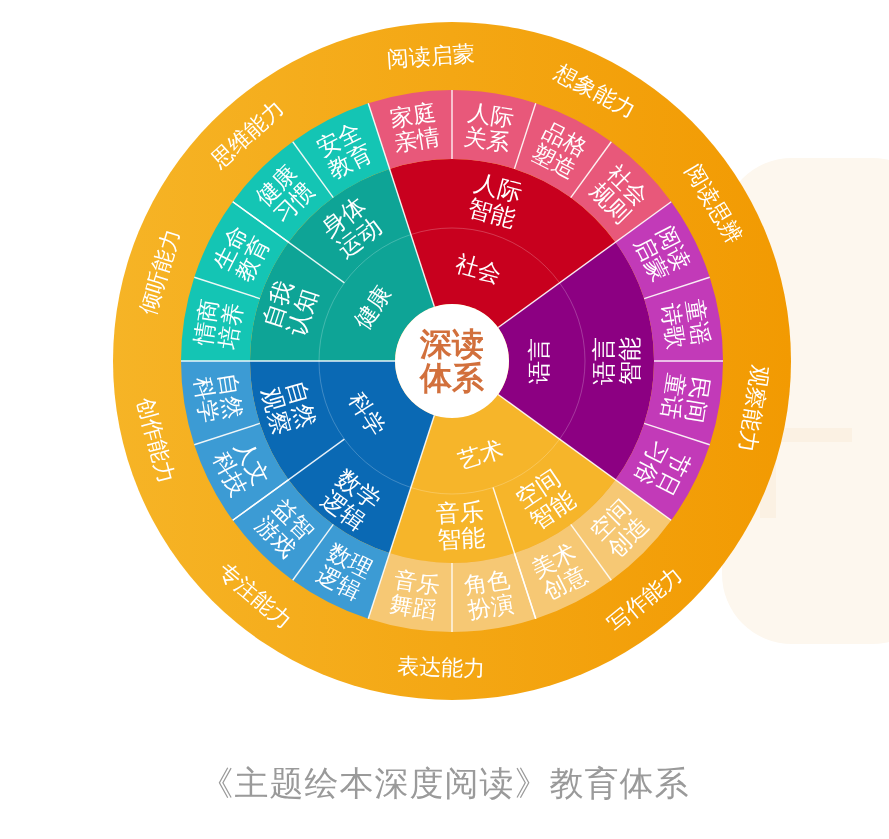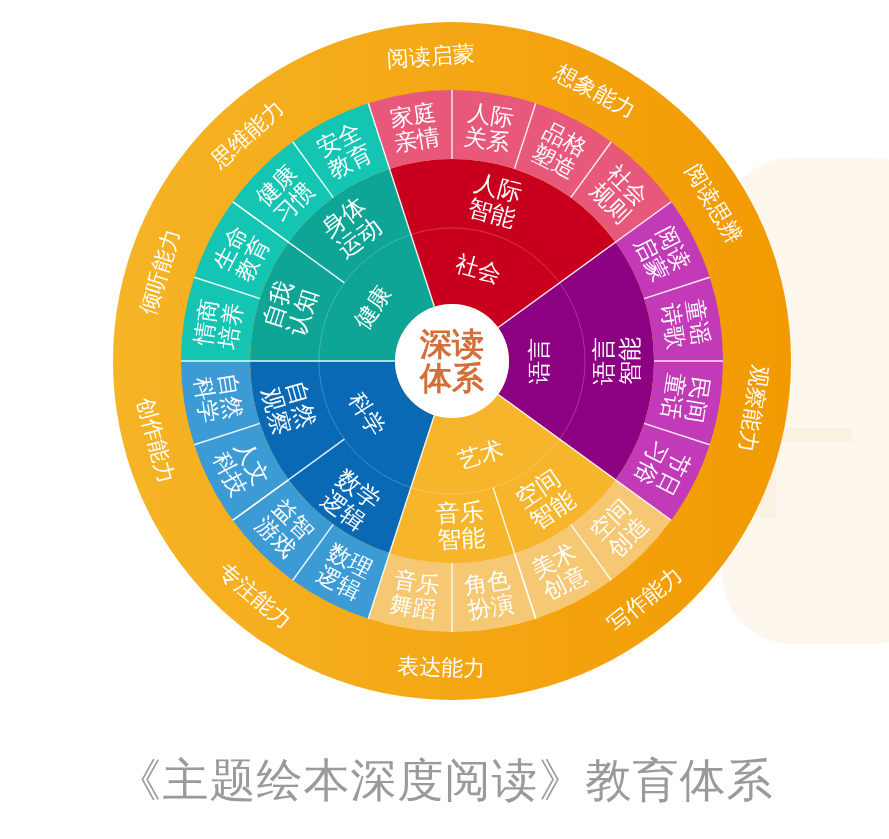--- a/index.html
+++ b/index.html
@@ -3,22 +3,22 @@
 <meta charset="utf-8">
 <style>
   html, body { margin: 0; padding: 0; background: #ffffff; }
   body { width: 889px; height: 839px; position: relative; overflow: hidden;
          font-family: "DejaVu Sans", "Liberation Sans", sans-serif; }
   .watermark { position: absolute; left: 722px; top: 158px; width: 220px; height: 486px;
                background: #fdf7ee; border-radius: 70px; }
   .watermark .stroke { position: absolute; background: #fbf1e3; }
   #wheel { position: absolute; left: 0; top: 0; }
   .title { position: absolute; left: 0; width: 889px; top: 752px; text-align: center;
-           font-size: 46px; color: #9a9a9a; letter-spacing: 1px; line-height: 64px;
-           font-family: Liberation Mono, monospace; }
+           font-size: 34px; color: #9a9a9a; letter-spacing: 1px; line-height: 64px;
+           font-family: Liberation Serif, serif; }
   svg text { font-family: "DejaVu Sans", "Liberation Sans", sans-serif; }
 </style>
 </head>
 <body>
 
 <div class="watermark">
   <div class="stroke" style="left:38px;top:110px;width:16px;height:250px;"></div>
   <div class="stroke" style="left:20px;top:270px;width:110px;height:14px;"></div>
 </div>
 

